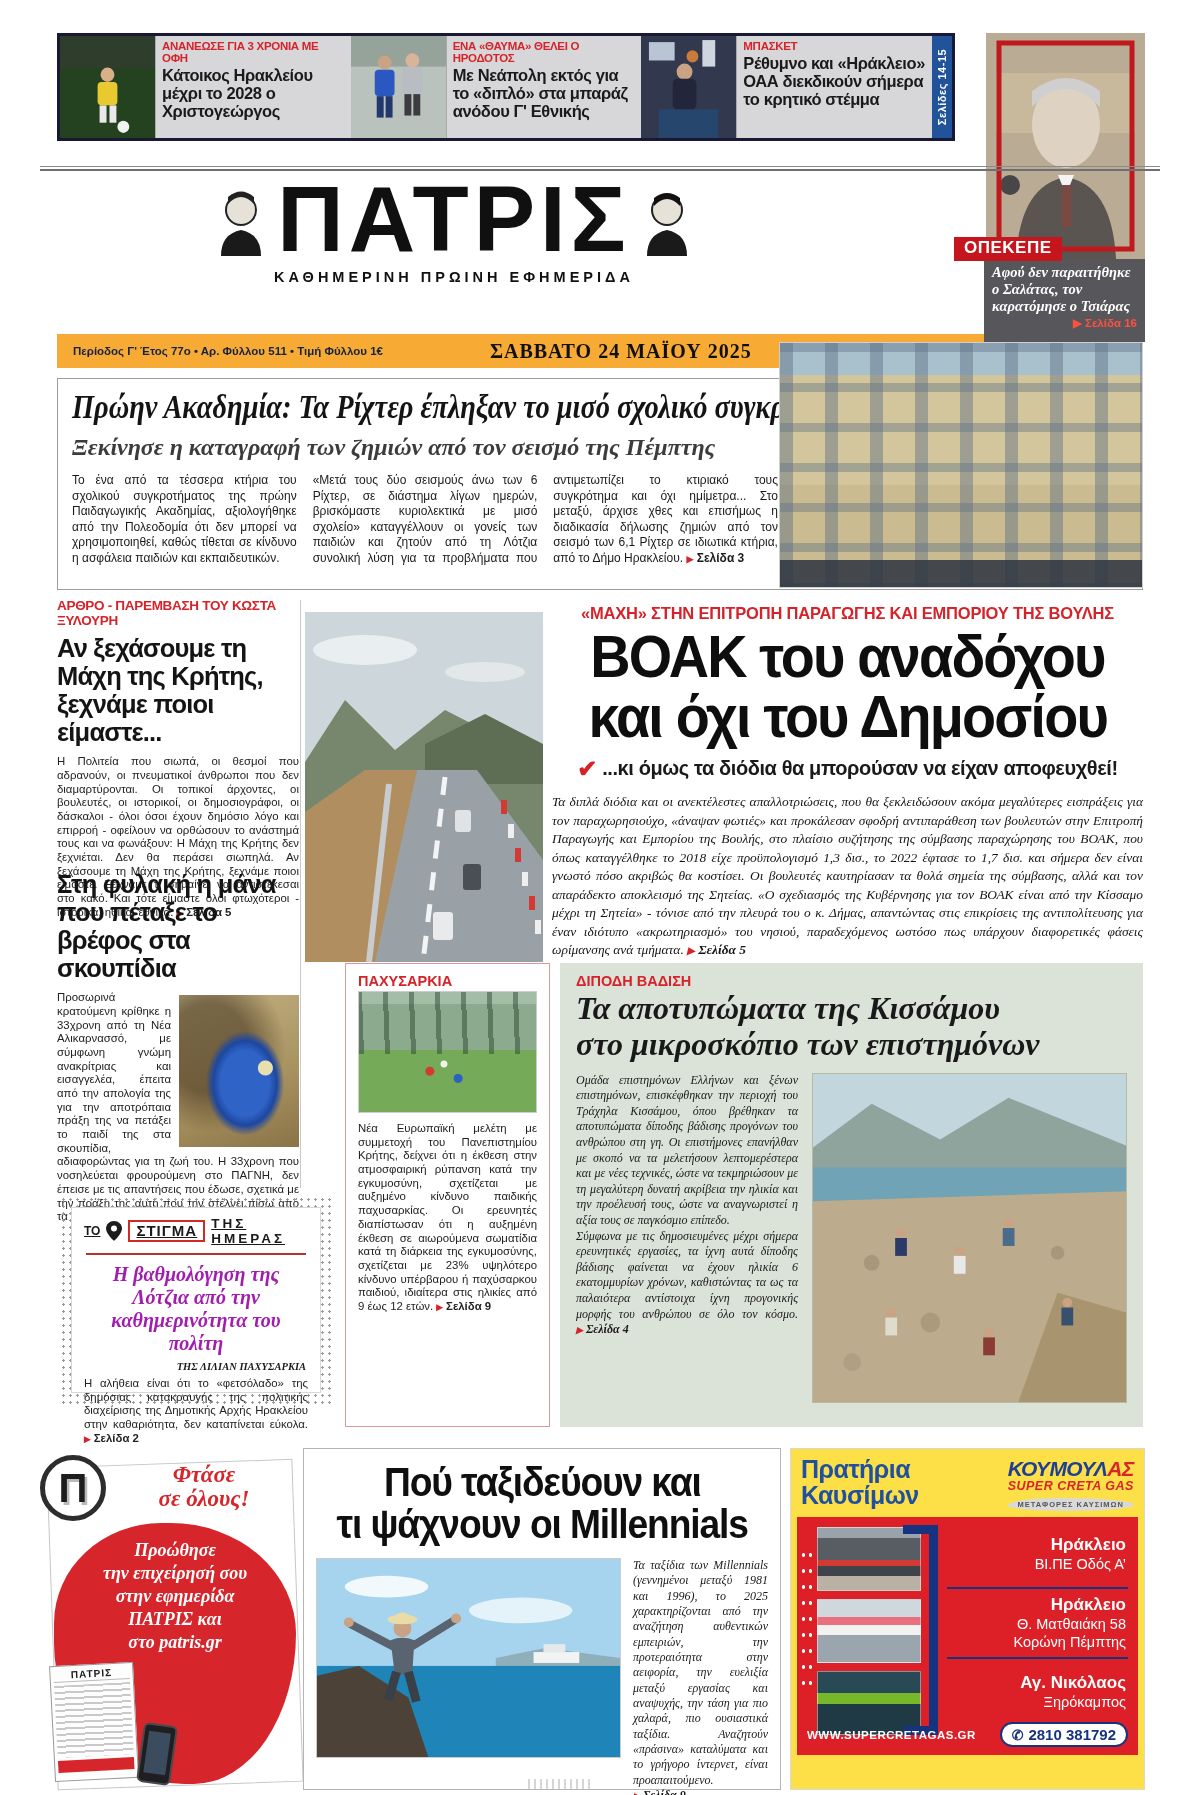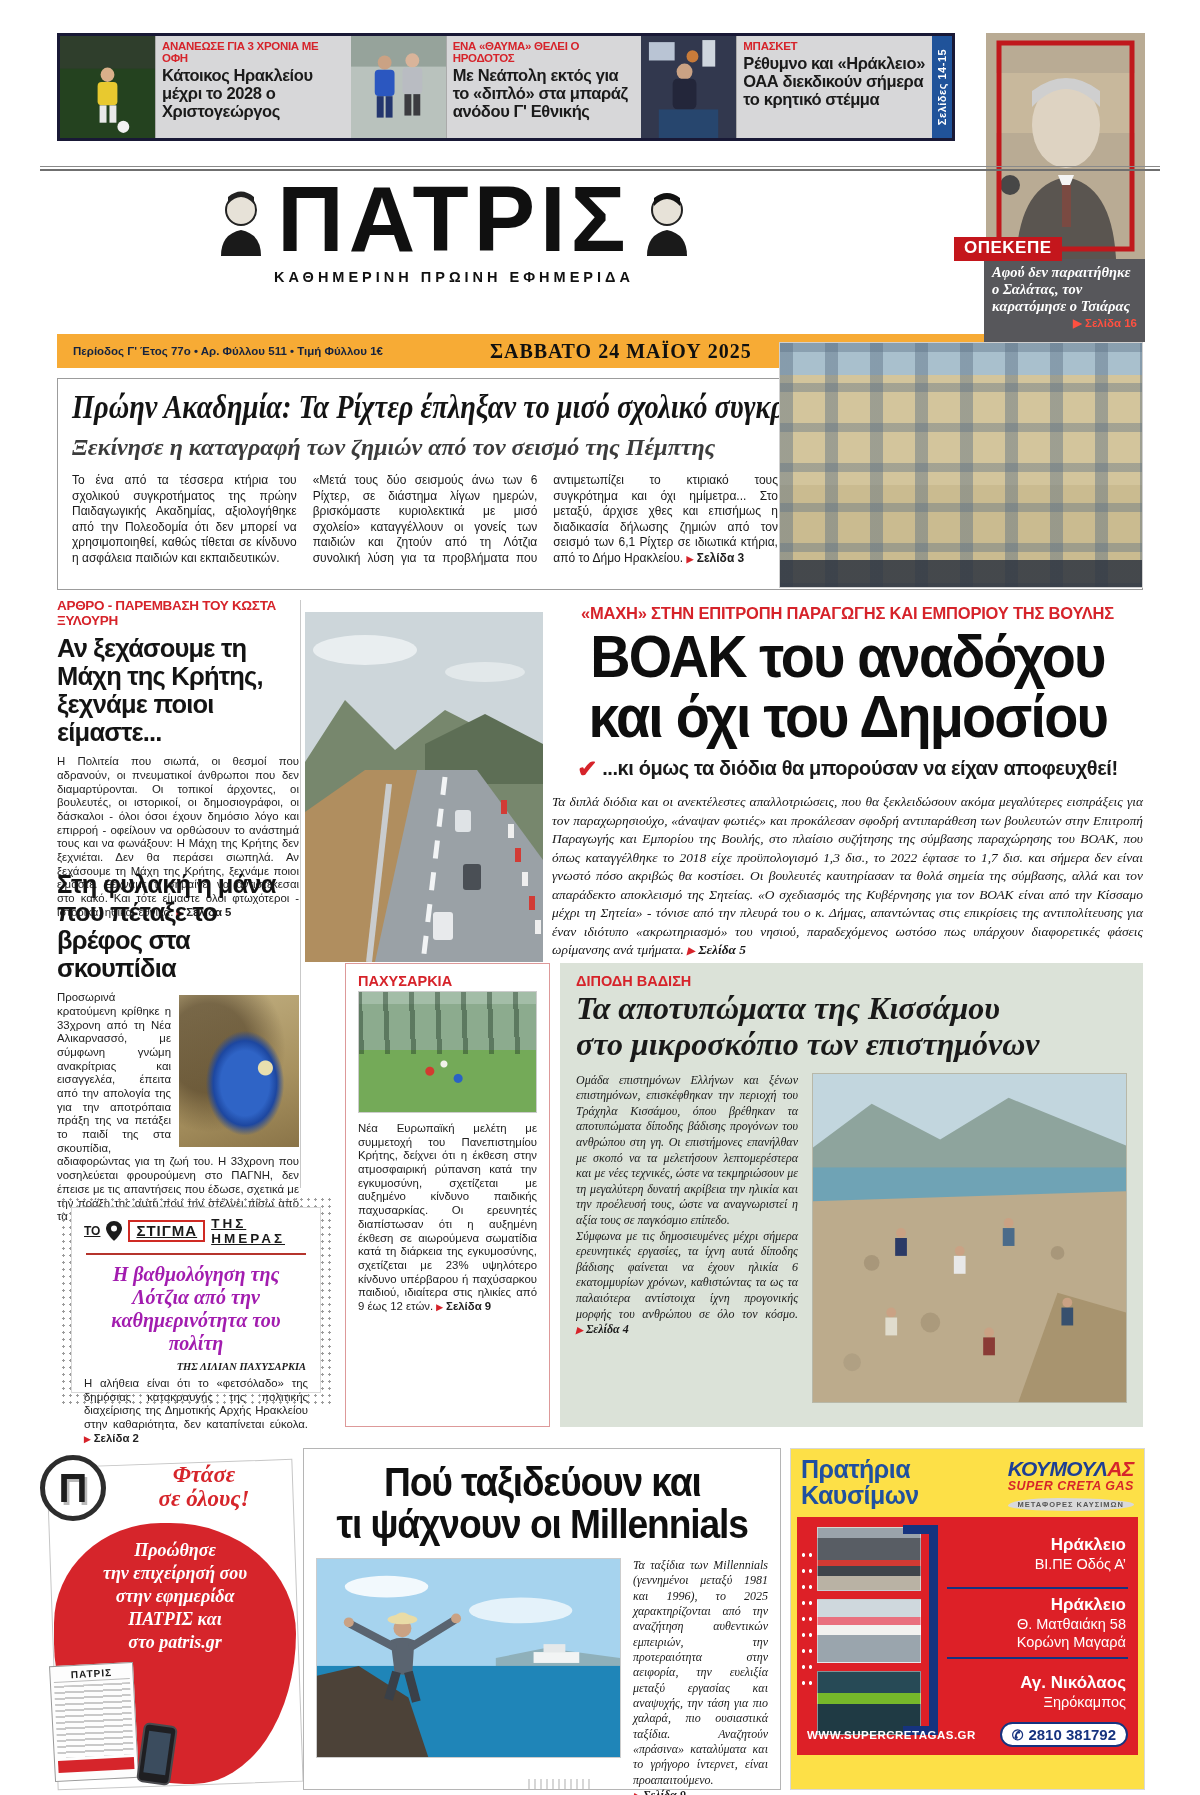--- a/index.html
+++ b/index.html
@@ -524,21 +524,21 @@
       <div id="f-bracket"></div>
       <div id="f-locs">
         <div class="f-loc">
           <span class="l1">Ηράκλειο</span>
           <span class="ln">ΒΙ.ΠΕ Οδός Α’</span>
         </div>
         <div class="f-sep"></div>
         <div class="f-loc">
           <span class="l1">Ηράκλειο</span>
           <span class="ln">Θ. Ματθαιάκη 58</span>
-          <span class="ln">Κορώνη Μαγαρά</span>
+          <span class="ln">Κορώνη Πέμπτης</span>
         </div>
         <div class="f-sep"></div>
         <div class="f-loc">
           <span class="l1">Αγ. Νικόλαος</span>
           <span class="ln">Ξηρόκαμπος</span>
         </div>
       </div>
       <div id="f-bottom">
         <span id="f-site">WWW.SUPERCRETAGAS.GR</span>
         <span id="f-phone">

